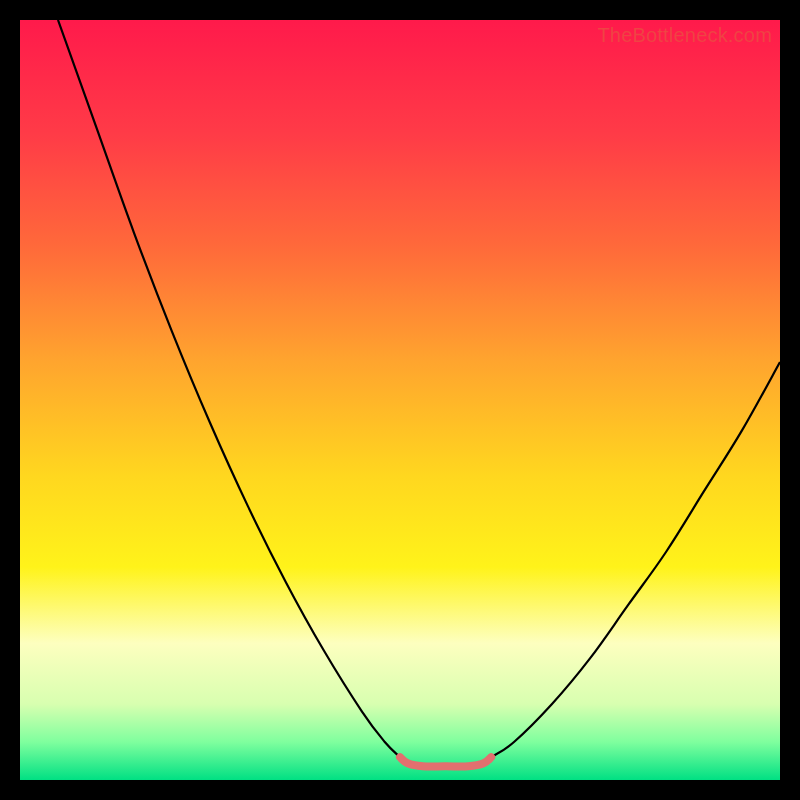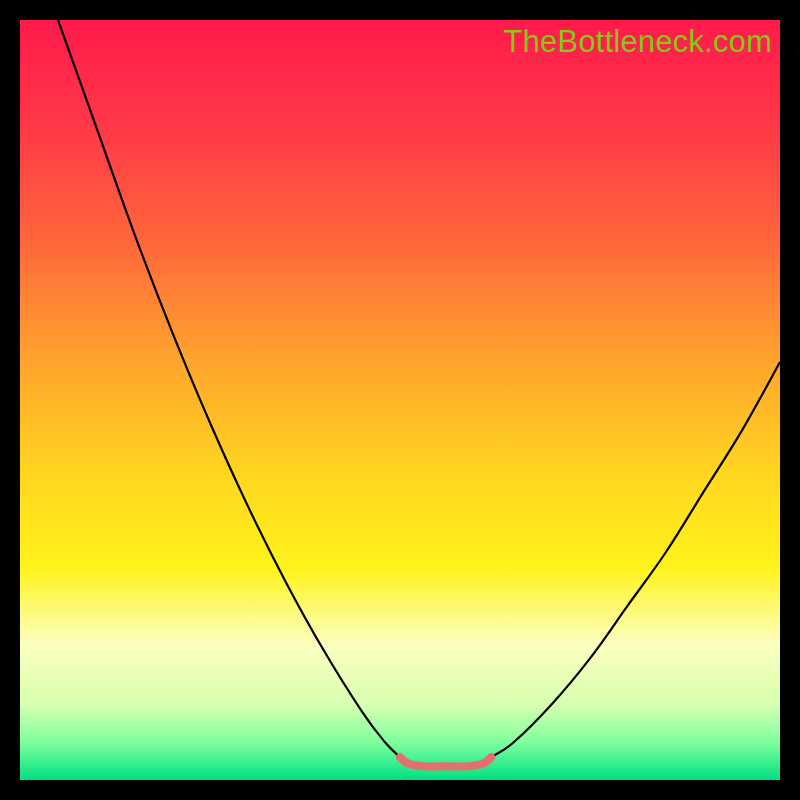--- a/index.html
+++ b/index.html
@@ -23,22 +23,22 @@
     position: absolute;
     left: 0;
     top: 0;
     width: 760px;
     height: 760px;
   }
   .watermark {
     position: absolute;
     top: 4px;
     right: 8px;
-    color: #84cc16;
-    font-size: 31px;
+    color: #ef4444;
+    font-size: 20px;
     font-weight: 500;
     letter-spacing: 0.2px;
     z-index: 10;
     user-select: none;
   }
 </style>
 </head>
 <body>
 
 <div class="frame">

